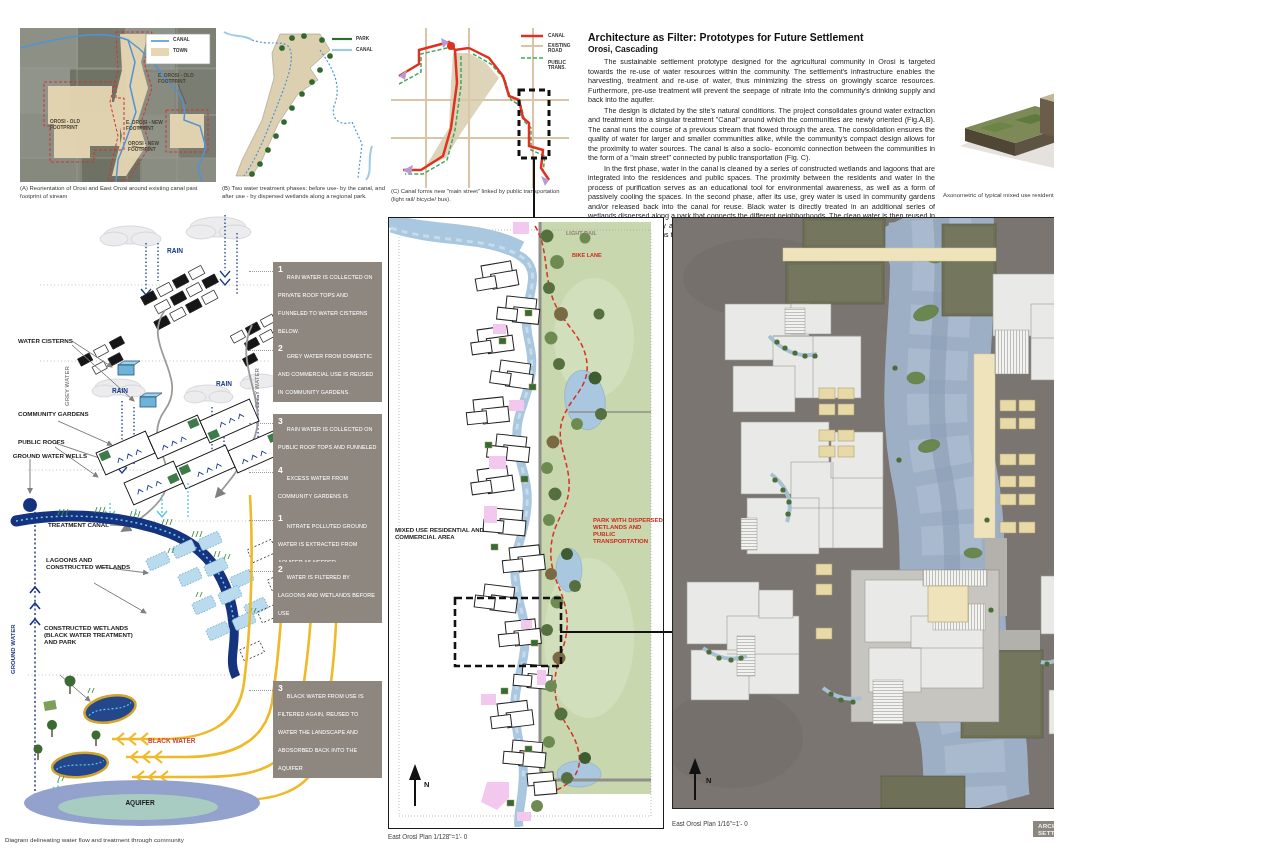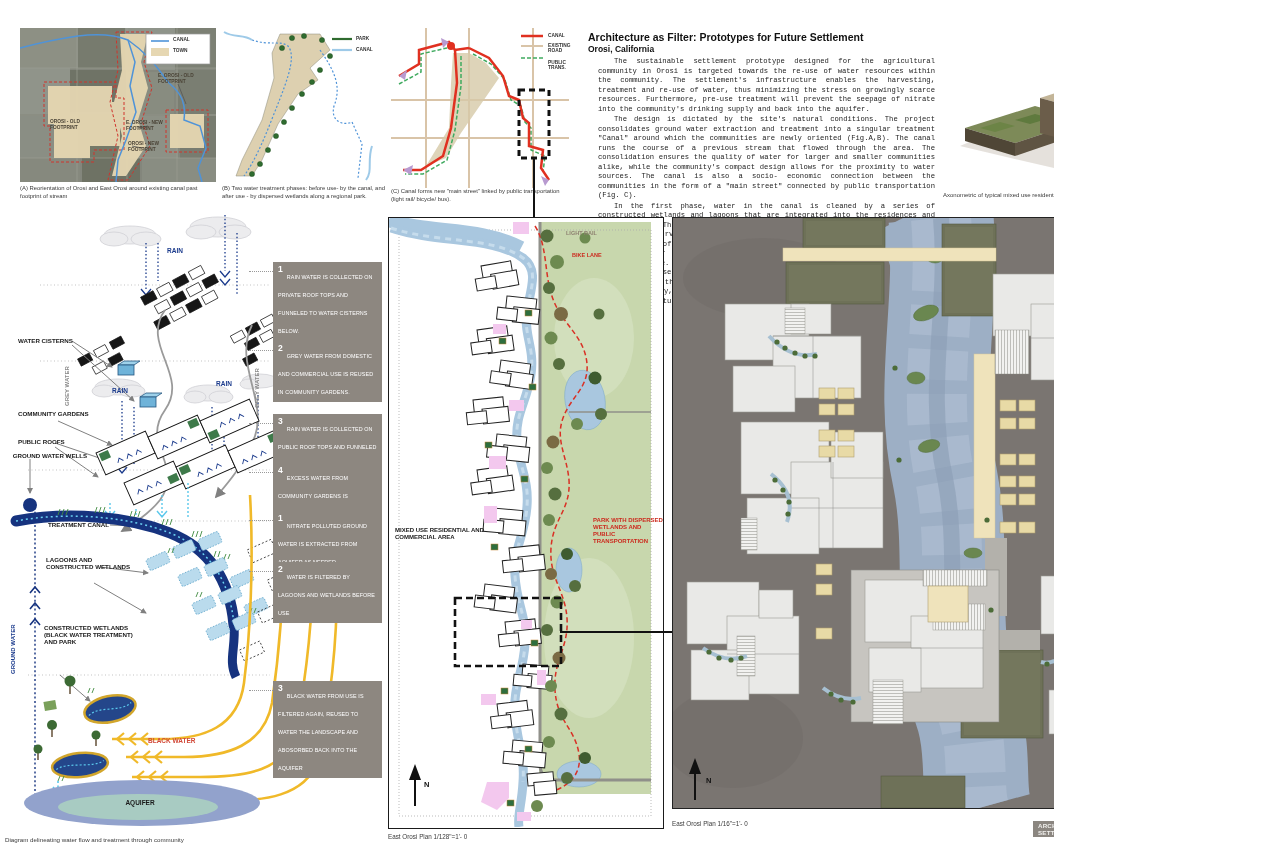--- a/index.html
+++ b/index.html
@@ -9,21 +9,21 @@
   .cap{position:absolute;font-size:5.9px;color:#3a3a3a;line-height:1.3;}
   .lbl{position:absolute;font-weight:bold;color:#1a1a1a;line-height:1.15;}
   .vlbl{position:absolute;font-weight:bold;white-space:nowrap;
         transform:rotate(-90deg);transform-origin:left bottom;}
   .navy{color:#1a3a8c;} .grey{color:#8a8a8a;} .red{color:#cc2a1e;} .tanb{color:#8d8070;}
   .blackw{color:#d24a3a;}
   .title{position:absolute;left:588px;top:31px;width:348px;font-size:10.5px;font-weight:bold;color:#111;}
   .subtitle{position:absolute;left:588px;top:44px;width:348px;font-size:8.5px;font-weight:bold;color:#111;}
   .bodytext{position:absolute;left:588px;top:57px;width:347px;font-size:7.2px;line-height:1.32;
             text-align:justify;color:#222;}
-  .bodytext p{margin:0 0 1px 10px;text-indent:16px;font-family:Liberation Mono, monospace;}
+  .bodytext p{margin:0 0 1px 0;text-indent:16px;}
   .note{position:absolute;left:273px;width:109px;background:#8d8780;color:#fff;
         padding:3px 5px 4px 5px;box-sizing:border-box;}
   .note::before{content:'';position:absolute;right:100%;top:9px;width:24px;border-top:1px dotted #999;}
   .note .num{float:left;font-size:8.5px;font-weight:bold;margin-right:4px;line-height:1;}
   .note .txt{font-size:5.4px;line-height:1.3;letter-spacing:.1px;}
   .maplbl{position:absolute;font-size:4.8px;font-weight:bold;color:#4a4336;line-height:1.15;}
   .leglbl{position:absolute;font-size:4.8px;font-weight:bold;color:#333;line-height:1.1;}
   .panel{position:absolute;box-sizing:border-box;}
   .vline{position:absolute;background:#111;}
   .titleblock{position:absolute;left:1033px;top:821px;width:232px;height:16px;background:#8b8680;
@@ -174,21 +174,21 @@
       </g>
     </svg>
   </div>
   <div class="leglbl" style="left:548px;top:33px;">CANAL</div>
   <div class="leglbl" style="left:548px;top:43px;width:24px;">EXISTING ROAD</div>
   <div class="leglbl" style="left:548px;top:60px;width:24px;">PUBLIC TRANS.</div>
   <div class="cap" style="left:391px;top:188px;width:172px;">(C) Canal forms new "main street" linked by public transportation (light rail/ bicycle/ bus).</div>
   <div class="vline" style="left:533px;top:158px;width:2px;height:59px;"></div>
 
   <div class="title">Architecture as Filter: Prototypes for Future Settlement</div>
-  <div class="subtitle">Orosi, California</div>
+  <div class="subtitle">Orosi, Cascading</div>
   <div class="bodytext">
     <p>The sustainable settlement prototype designed for the agricultural community in Orosi is targeted towards the re-use of water resources within the community. The settlement's infrastructure enables the harvesting, treatment and re-use of water, thus  minimizing the stress on growingly scarce resources. Furthermore, pre-use treatment will prevent the seepage of nitrate into the community's drinking supply and back into the aquifer.</p>
     <p>The design is dictated by the site's natural conditions. The project consolidates ground water extraction and treatment into a singular treatment "Canal" around which the communities are newly oriented (Fig.A,B). The canal runs the course of a previous stream that flowed through the area. The consolidation ensures the quality of water for larger and smaller communities alike, while the community's compact design allows for the proximity to water sources.  The canal is also a socio- economic connection between the communities in the form of a "main street" connected by public transportation (Fig. C).</p>
     <p>In the first phase, water in the canal is cleaned by a series of constructed wetlands and lagoons that are integrated into the residences and public spaces. The proximity between the residents and water in the process of purification serves as an educational tool for environmental awareness, as well as a form of passively cooling the spaces. In the second phase, after its use, grey water is used in community gardens and/or released back into the canal for reuse. Black water is directly treated in an additional series of wetlands dispersed along a park that connects the different neighborhoods.  The clean water is then reused in the park and eventually absorbed back into the aquifer. Finally, Cascading roof tops funnel rain water to gardens or water cisterns for future use.</p>
   </div>
 
   <div class="fig" style="left:945px;top:28px;width:320px;height:162px;">
     <svg width="320" height="162" viewBox="0 0 320 162">
       <rect width="320" height="162" fill="#ffffff"></rect>
       <polygon points="15,118 150,60 305,95 185,158" fill="#cfc9bf" opacity="0.55"></polygon>

